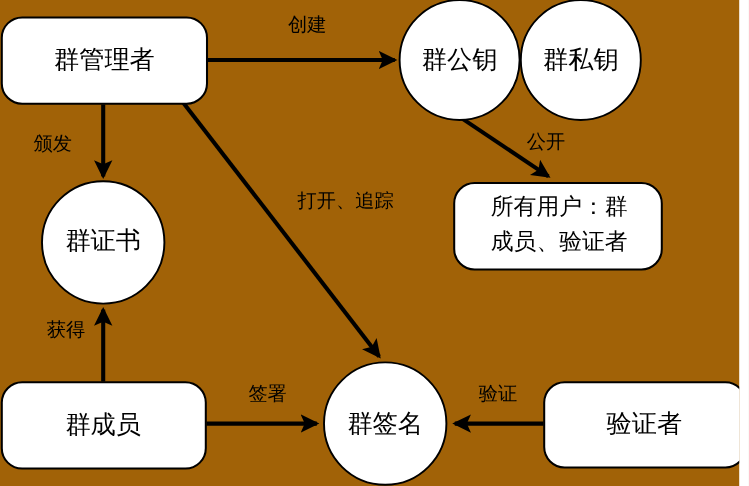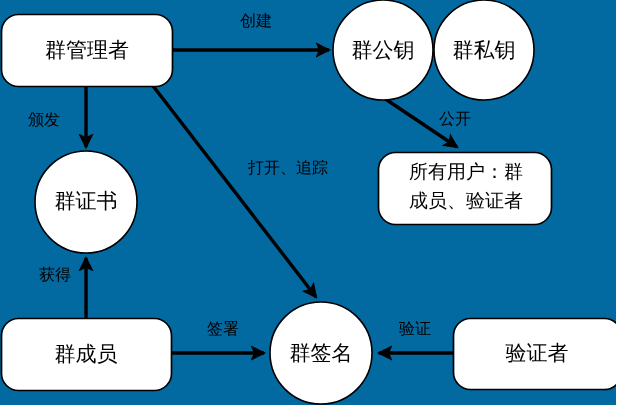--- a/index.html
+++ b/index.html
@@ -4,21 +4,21 @@
 <style>
   html, body {
     margin: 0;
     padding: 0;
     background: #ffffff;
   }
   #diagram-root {
     position: relative;
     width: 616px;
     height: 405px;
-    background: #0369a1;
+    background: #a16207;
     font-family: "Liberation Serif", "DejaVu Serif", serif;
     overflow: hidden;
   }
   svg#diagram-canvas {
     display: block;
     width: 624px;
     height: 405px;
   }
   .node-shape {
     fill: #ffffff;

